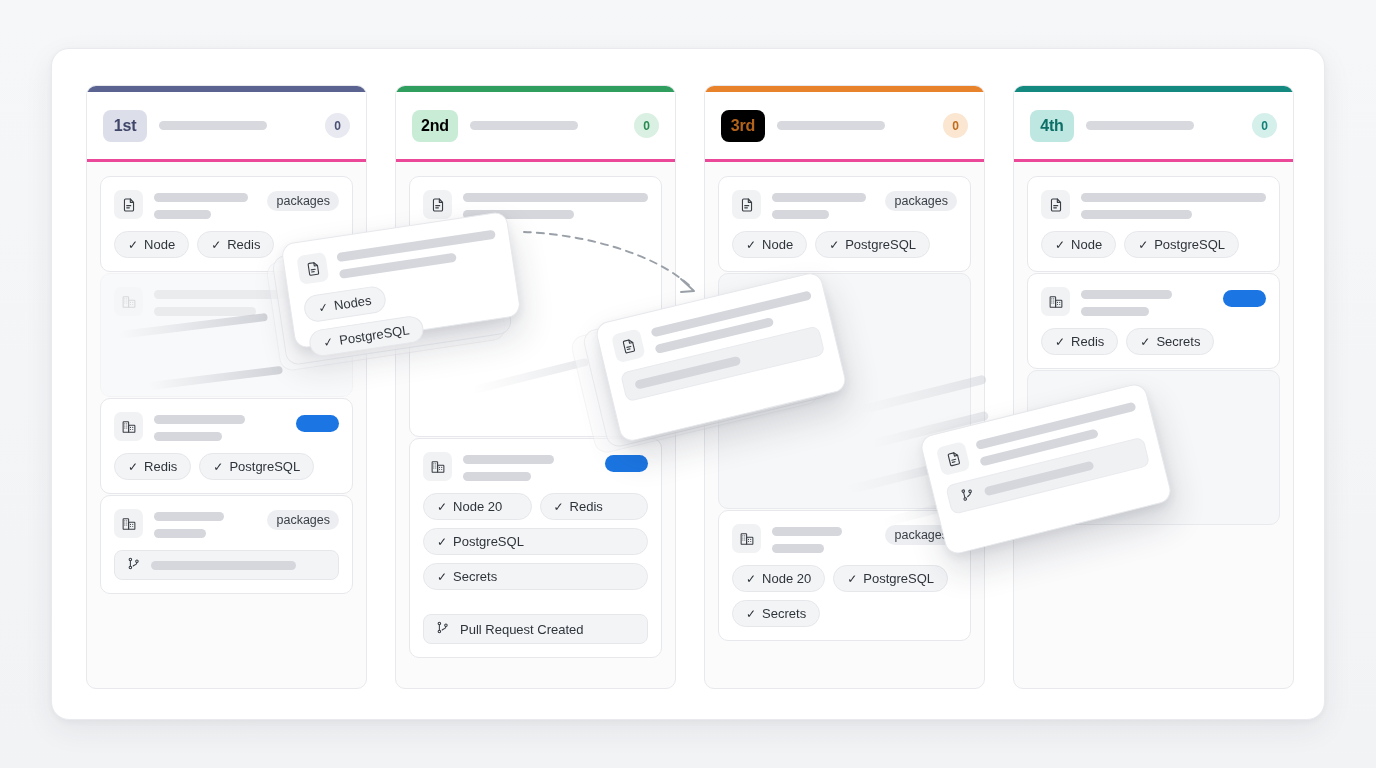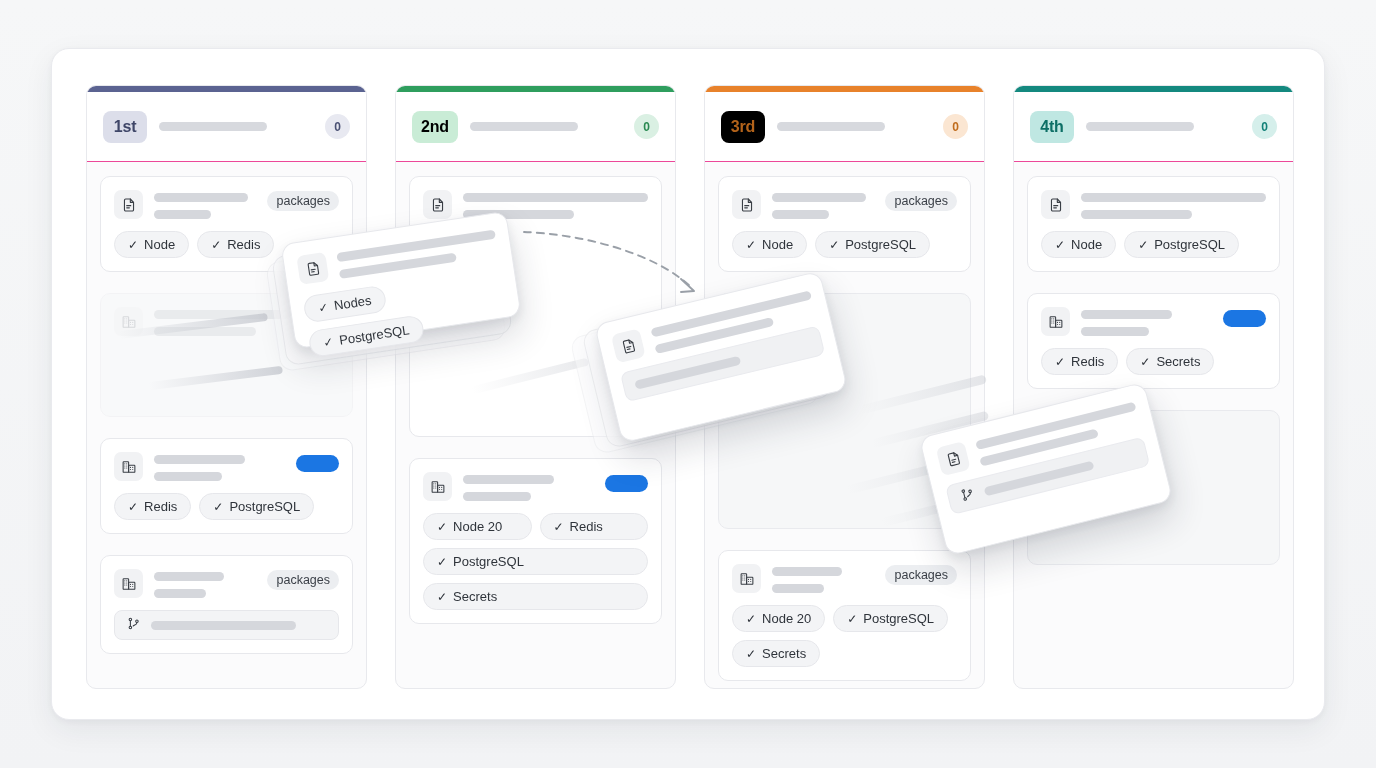--- a/index.html
+++ b/index.html
@@ -43,21 +43,21 @@
     overflow: hidden;
     display: flex;
     flex-direction: column;
   }
   .col-accent { height: 6px; width: 100%; flex: 0 0 6px; }
 
   .col-header {
     height: 70px;
     flex: 0 0 70px;
     background: #ffffff;
-    border-bottom: 1px solid #ec4899;
+    border-bottom: 3px solid #ec4899;
     display: flex;
     align-items: center;
     padding: 0 16px;
     gap: 12px;
   }
   .col-chip {
     min-width: 44px;
     height: 32px;
     border-radius: 8px;
     display: flex; align-items: center; justify-content: center;
@@ -78,21 +78,21 @@
     border-radius: 50%;
     display: flex; align-items: center; justify-content: center;
     font-size: 12px; font-weight: 600;
   }
 
   .col-body {
     flex: 1 1 auto;
     padding: 14px 13px;
     display: flex;
     flex-direction: column;
-    gap: 21px;
+    gap: 1px;
     position: relative;
   }
 
   
   .card {
     background: #ffffff;
     border: 1px solid #e7e8ec;
     border-radius: 10px;
     padding: 13px 13px 13px 13px;
   }
@@ -389,20 +389,32 @@
                   <span>Redis</span>
                 </span>
               <span class="chip half">
                   <span class="tick">✓</span>
                   <span>PostgreSQL</span>
                 </span>
               <span class="chip half">
                   <span class="tick">✓</span>
                   <span>Secrets</span>
                 </span>
+            </div>
+            <div class="status-row" style="margin-top:24px">
+              <span>
+                <svg viewBox="0 0 24 24" fill="none" stroke="#3a3f46" stroke-width="1.7" stroke-linecap="round" stroke-linejoin="round">
+                    <circle cx="7" cy="5.5" r="2"></circle>
+                    <circle cx="7" cy="18.5" r="2"></circle>
+                    <circle cx="17.5" cy="8.5" r="2"></circle>
+                    <path d="M7 7.5v9"></path>
+                    <path d="M17.5 10.5c0 4-4 3.5-6 5.5"></path>
+                  </svg>
+              </span>
+              <span>Pull Request Created</span>
             </div>
           </div>
 
         </div>
       </div>
 
       <div class="column">
         <div class="col-accent" style="background:#e8822b"></div>
         <div class="col-header">
           <div class="col-chip" style="background:#000000;color:#b3631a">3rd</div>

